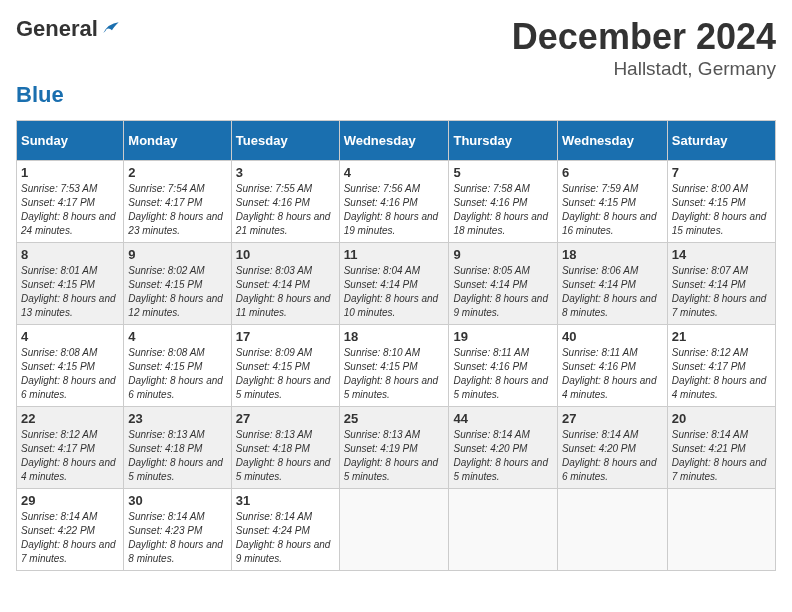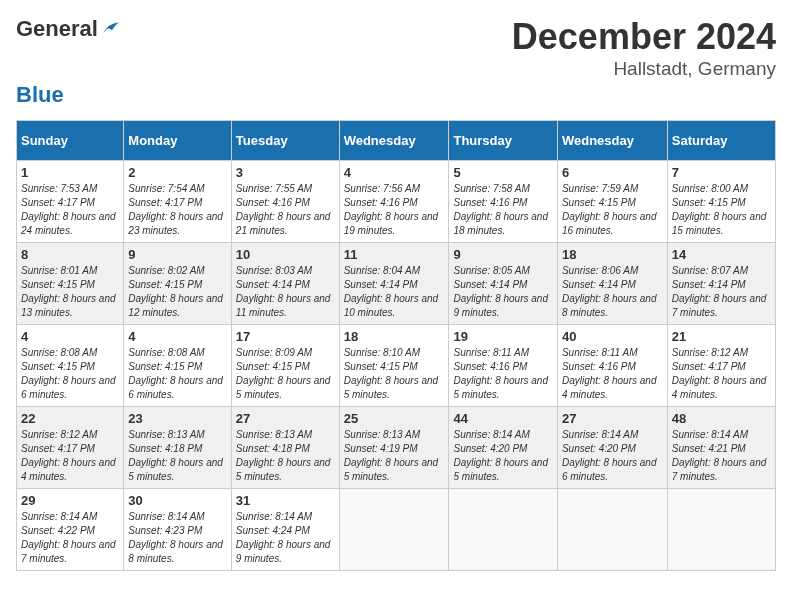--- a/index.html
+++ b/index.html
@@ -236,21 +236,21 @@
         </td>
         <td>
           <span class="day-num">44</span>
           <div class="day-info">Sunrise: 8:14 AM<br>Sunset: 4:20 PM<br>Daylight: 8 hours and 5 minutes.</div>
         </td>
         <td>
           <span class="day-num">27</span>
           <div class="day-info">Sunrise: 8:14 AM<br>Sunset: 4:20 PM<br>Daylight: 8 hours and 6 minutes.</div>
         </td>
         <td>
-          <span class="day-num">48</span>
+          <span class="day-num">20</span>
           <div class="day-info">Sunrise: 8:14 AM<br>Sunset: 4:21 PM<br>Daylight: 8 hours and 7 minutes.</div>
         </td>
       </tr>
       <tr>
         <td>
           <span class="day-num">29</span>
           <div class="day-info">Sunrise: 8:14 AM<br>Sunset: 4:22 PM<br>Daylight: 8 hours and 7 minutes.</div>
         </td>
         <td>
           <span class="day-num">30</span>

